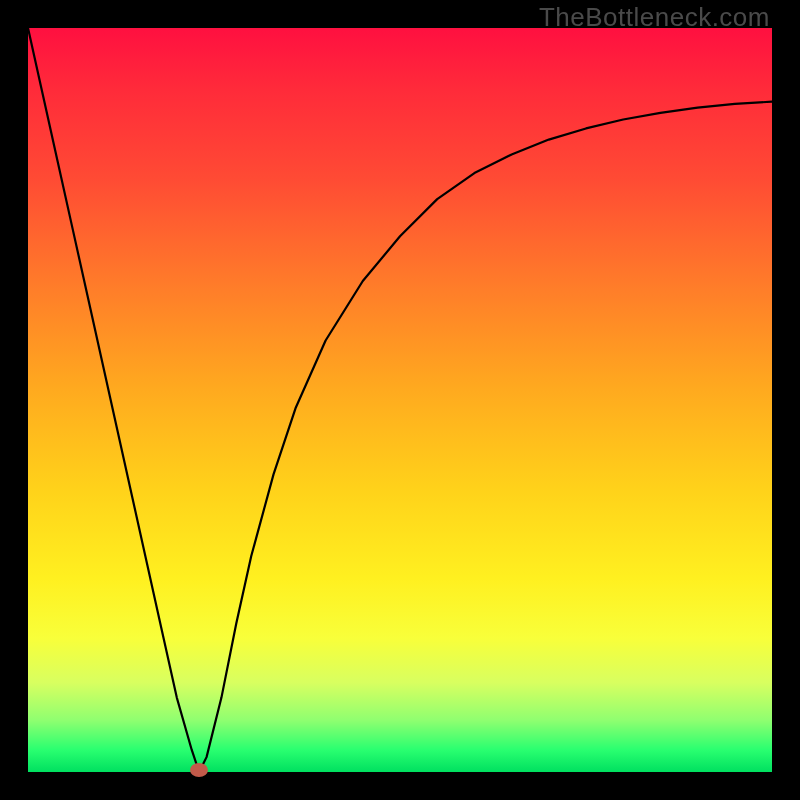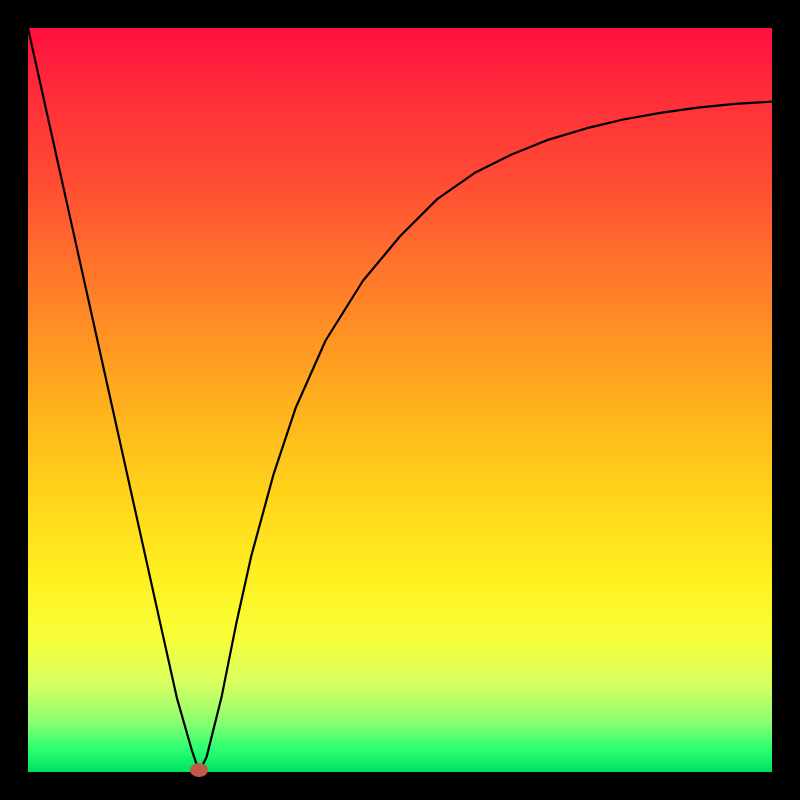--- a/index.html
+++ b/index.html
@@ -65,20 +65,21 @@
     background: #c25a4a;
     border-radius: 50%;
     transform: translate(-50%, -50%);
   }
 </style>
 </head>
 <body>
 
 <div class="frame">
 
+  <div class="watermark">TheBottleneck.com</div>
 
   <div class="plot-area">
     <svg class="curve" viewBox="0 0 744 744" preserveAspectRatio="none">
       <path fill="none" stroke="#000000" stroke-width="2.2" stroke-linejoin="round" stroke-linecap="round" d="M0.00 0.00 L14.88 66.96 L29.76 133.92 L44.64 200.88 L59.52 267.84 L74.40 334.80 L89.28 401.76 L104.16 468.72 L119.04 535.68 L133.92 602.64 L148.80 669.60 L163.68 721.68 L171.12 744.00 L178.56 729.12 L193.44 669.60 L208.32 595.20 L223.20 528.24 L245.52 446.40 L267.84 379.44 L297.60 312.48 L334.80 252.96 L372.00 208.32 L409.20 171.12 L446.40 145.08 L483.60 126.48 L520.80 111.60 L558.00 100.44 L595.20 91.51 L632.40 84.82 L669.60 79.61 L706.80 75.89 L744.00 73.66" id="curve-path"></path>
     </svg>
     <div class="marker" id="marker" style="left: 171.12px; top: 742px;"></div>
   </div>
 
 </div>
 

